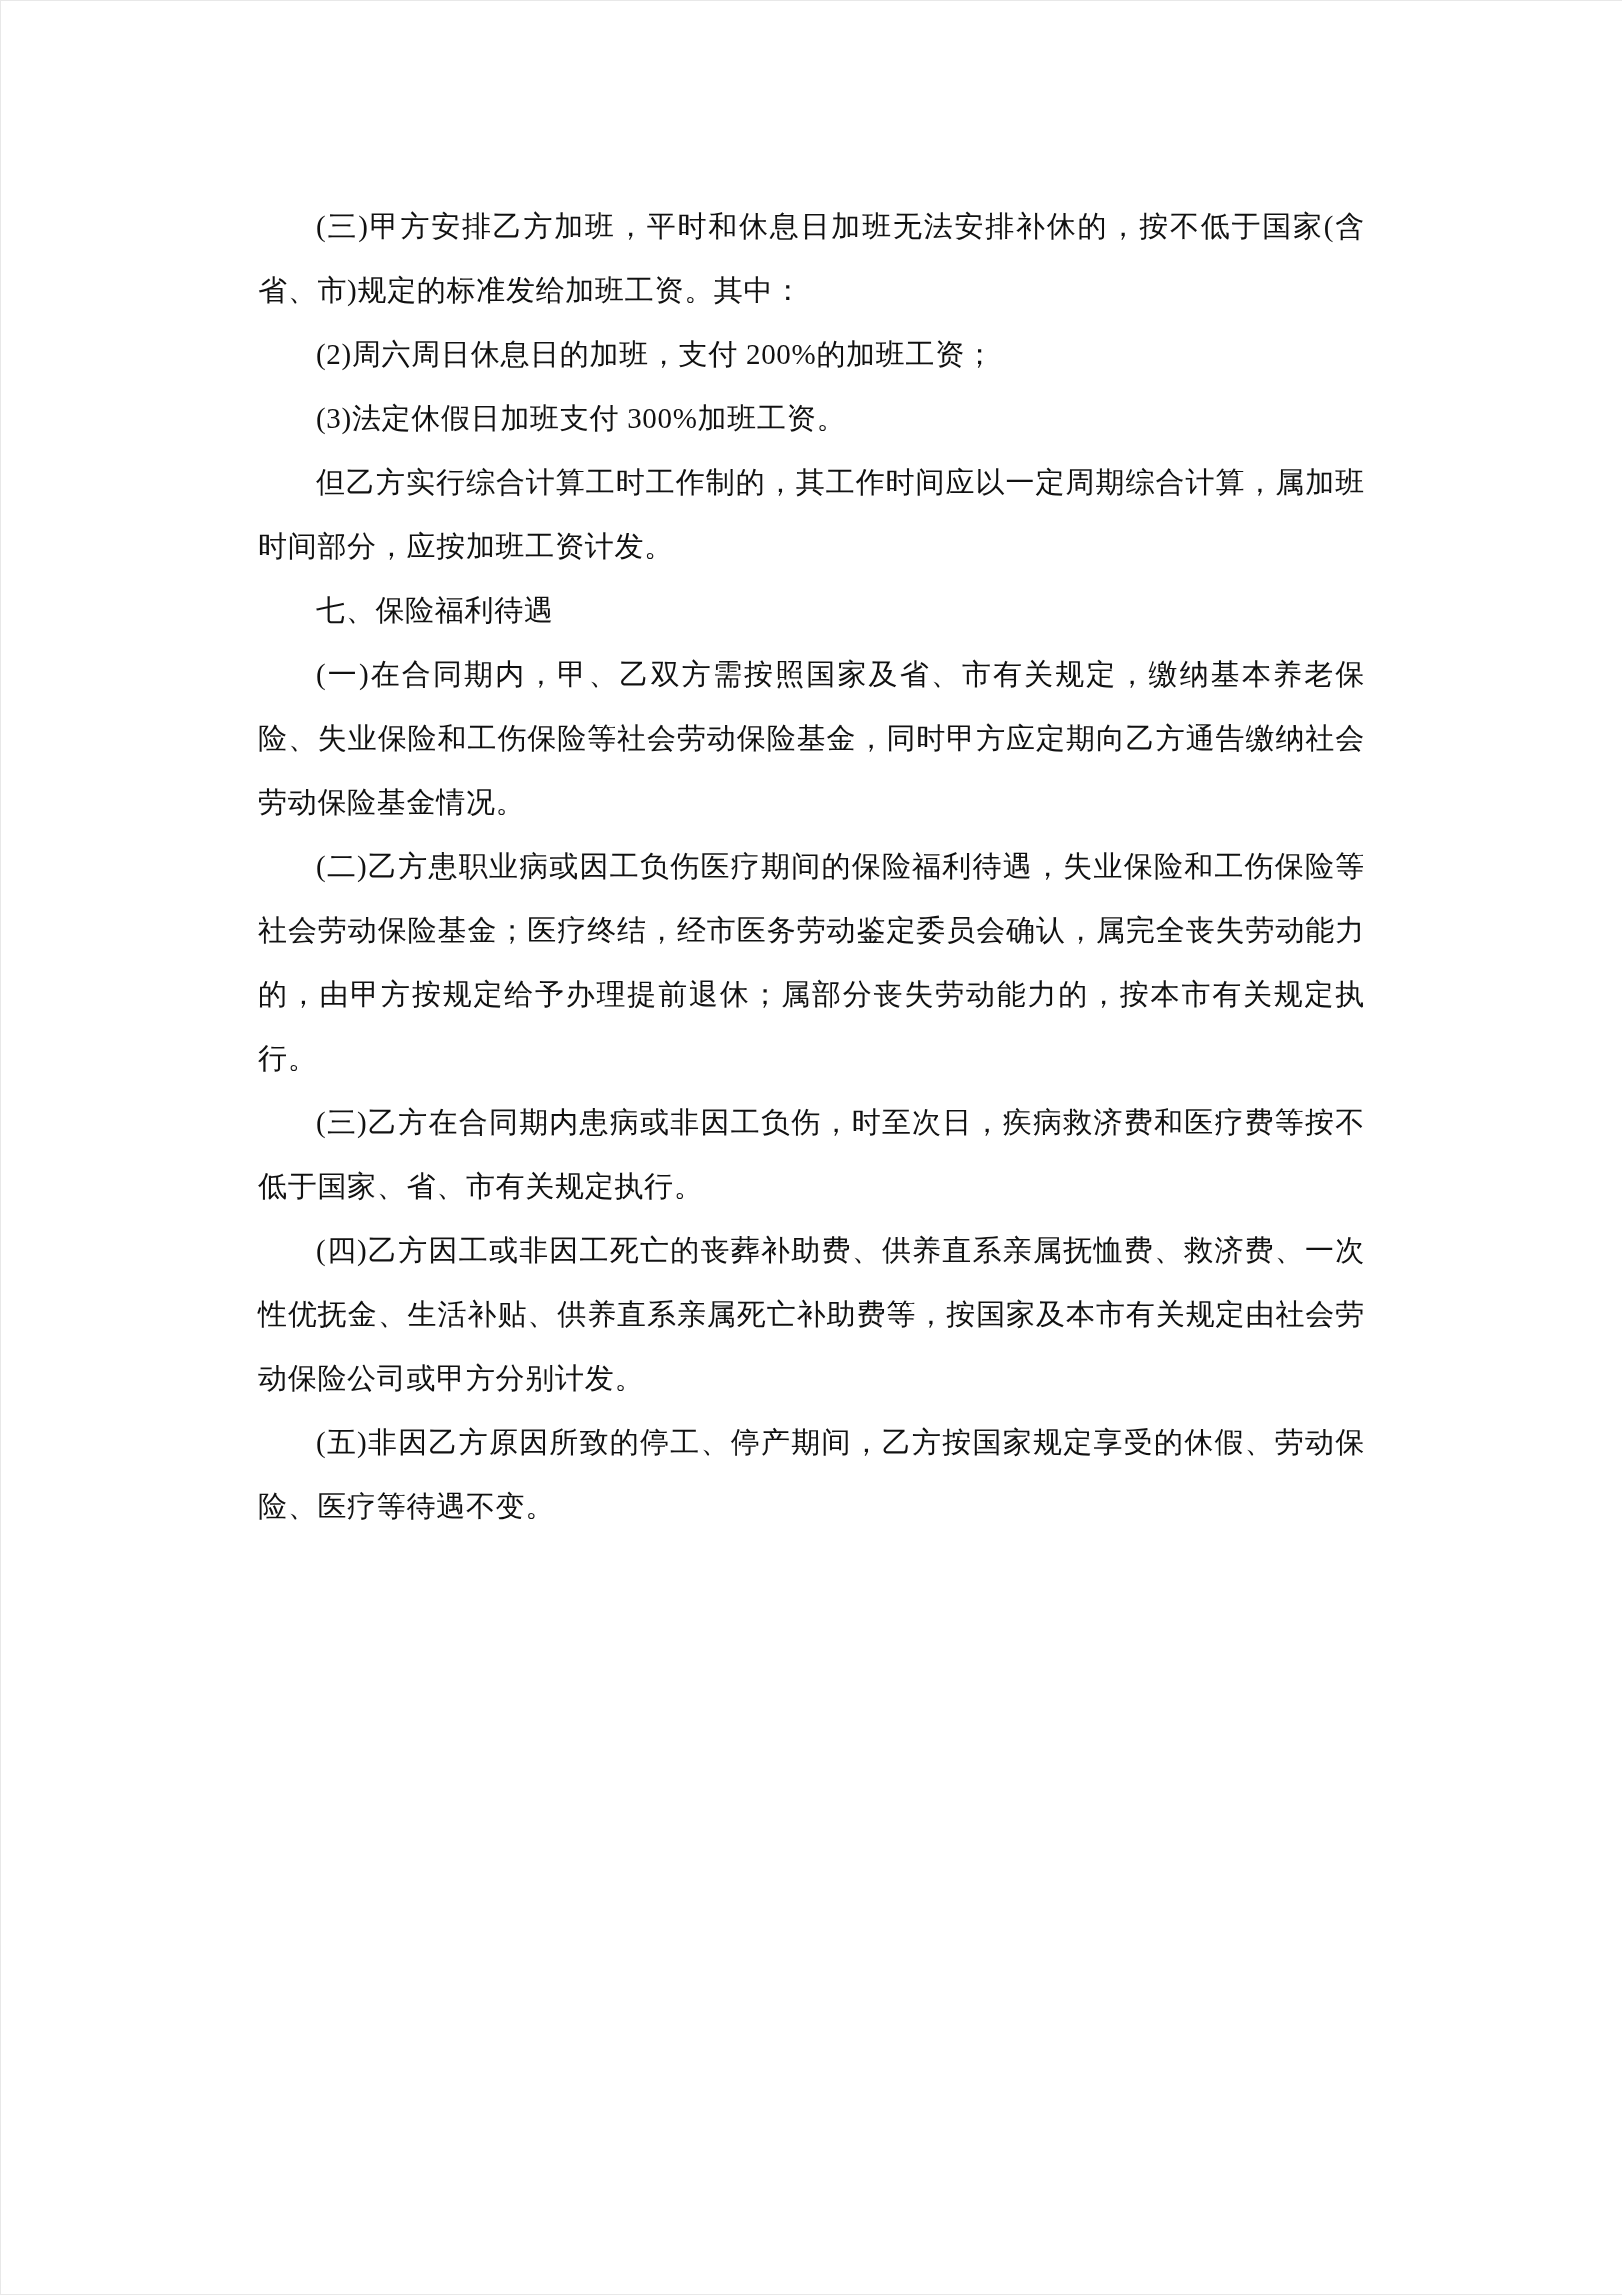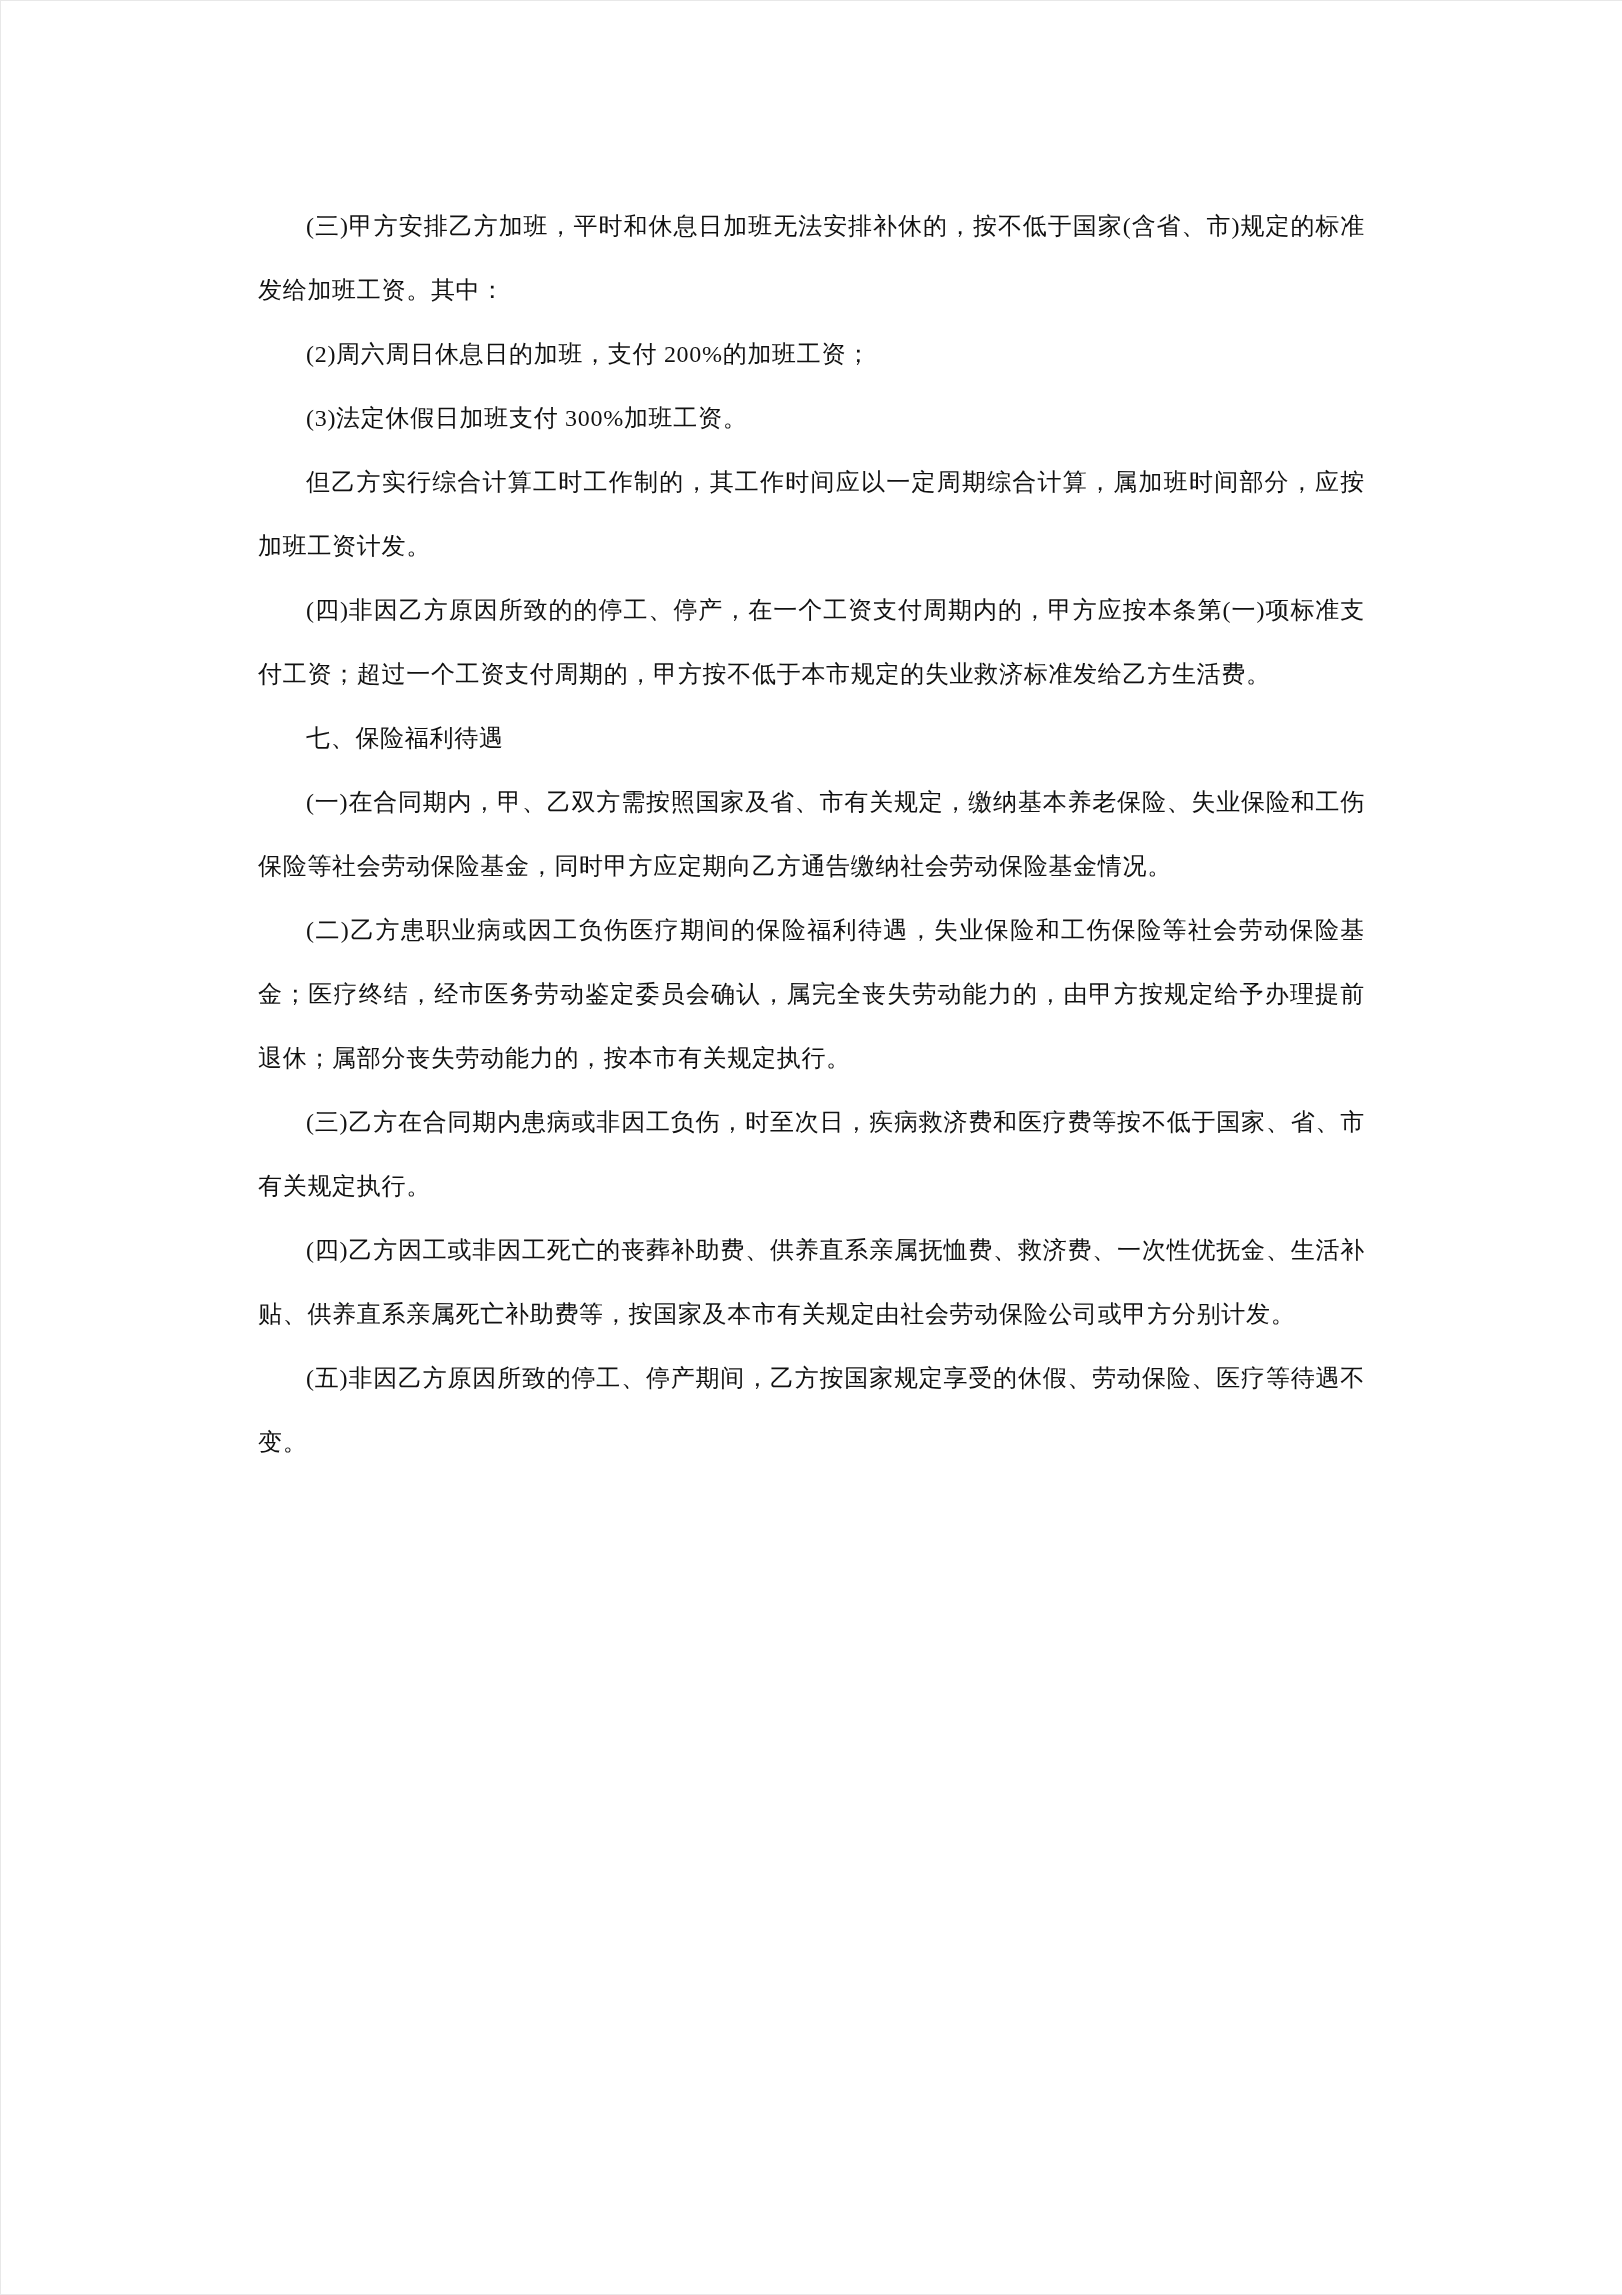--- a/index.html
+++ b/index.html
@@ -15,38 +15,37 @@
     box-sizing: border-box;
     padding: 193px 257px 0 257px;
     border: 0.7px solid #e8e8e8;
     font-family: "Liberation Serif", "DejaVu Serif", serif;
     color: #111111;
     overflow: hidden;
   }
   .doc-body p {
     margin: 0;
     padding: 0;
-    font-size: 24px;
+    font-size: 29px;
     line-height: 64px;
     letter-spacing: 0.7px;
     text-align: justify;
     text-indent: 2em;
     word-break: break-all;
   }
 </style>
 </head>
 <body>
 
 <div class="page">
   <div class="doc-body">
     <p>(三)甲方安排乙方加班，平时和休息日加班无法安排补休的，按不低于国家(含省、市)规定的标准发给加班工资。其中：</p>
     <p>(2)周六周日休息日的加班，支付 200%的加班工资；</p>
     <p>(3)法定休假日加班支付 300%加班工资。</p>
     <p>但乙方实行综合计算工时工作制的，其工作时间应以一定周期综合计算，属加班时间部分，应按加班工资计发。</p>
-    <p>(四)非因乙方原因所致的的停工、停产，在一个工资支付周期内的，甲方应按本条第(一)项标准支付工资；超过一个工资支付周期的，甲方按不低于本市规定的失业救济标准发给乙方生活费。</p>
     <p>七、保险福利待遇</p>
     <p>(一)在合同期内，甲、乙双方需按照国家及省、市有关规定，缴纳基本养老保险、失业保险和工伤保险等社会劳动保险基金，同时甲方应定期向乙方通告缴纳社会劳动保险基金情况。</p>
     <p>(二)乙方患职业病或因工负伤医疗期间的保险福利待遇，失业保险和工伤保险等社会劳动保险基金；医疗终结，经市医务劳动鉴定委员会确认，属完全丧失劳动能力的，由甲方按规定给予办理提前退休；属部分丧失劳动能力的，按本市有关规定执行。</p>
     <p>(三)乙方在合同期内患病或非因工负伤，时至次日，疾病救济费和医疗费等按不低于国家、省、市有关规定执行。</p>
     <p>(四)乙方因工或非因工死亡的丧葬补助费、供养直系亲属抚恤费、救济费、一次性优抚金、生活补贴、供养直系亲属死亡补助费等，按国家及本市有关规定由社会劳动保险公司或甲方分别计发。</p>
     <p>(五)非因乙方原因所致的停工、停产期间，乙方按国家规定享受的休假、劳动保险、医疗等待遇不变。</p>
   </div>
 </div>
 
 

